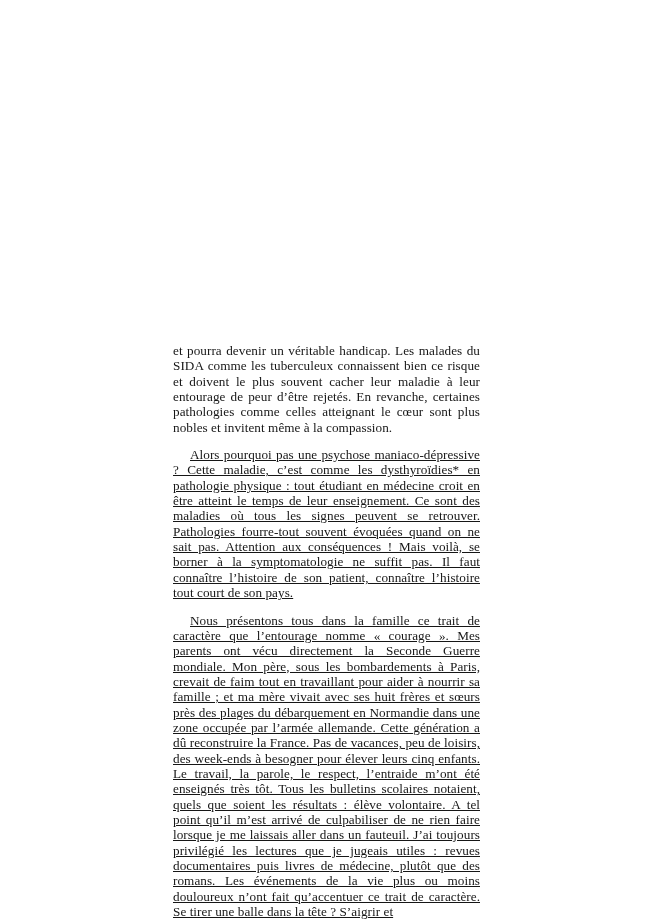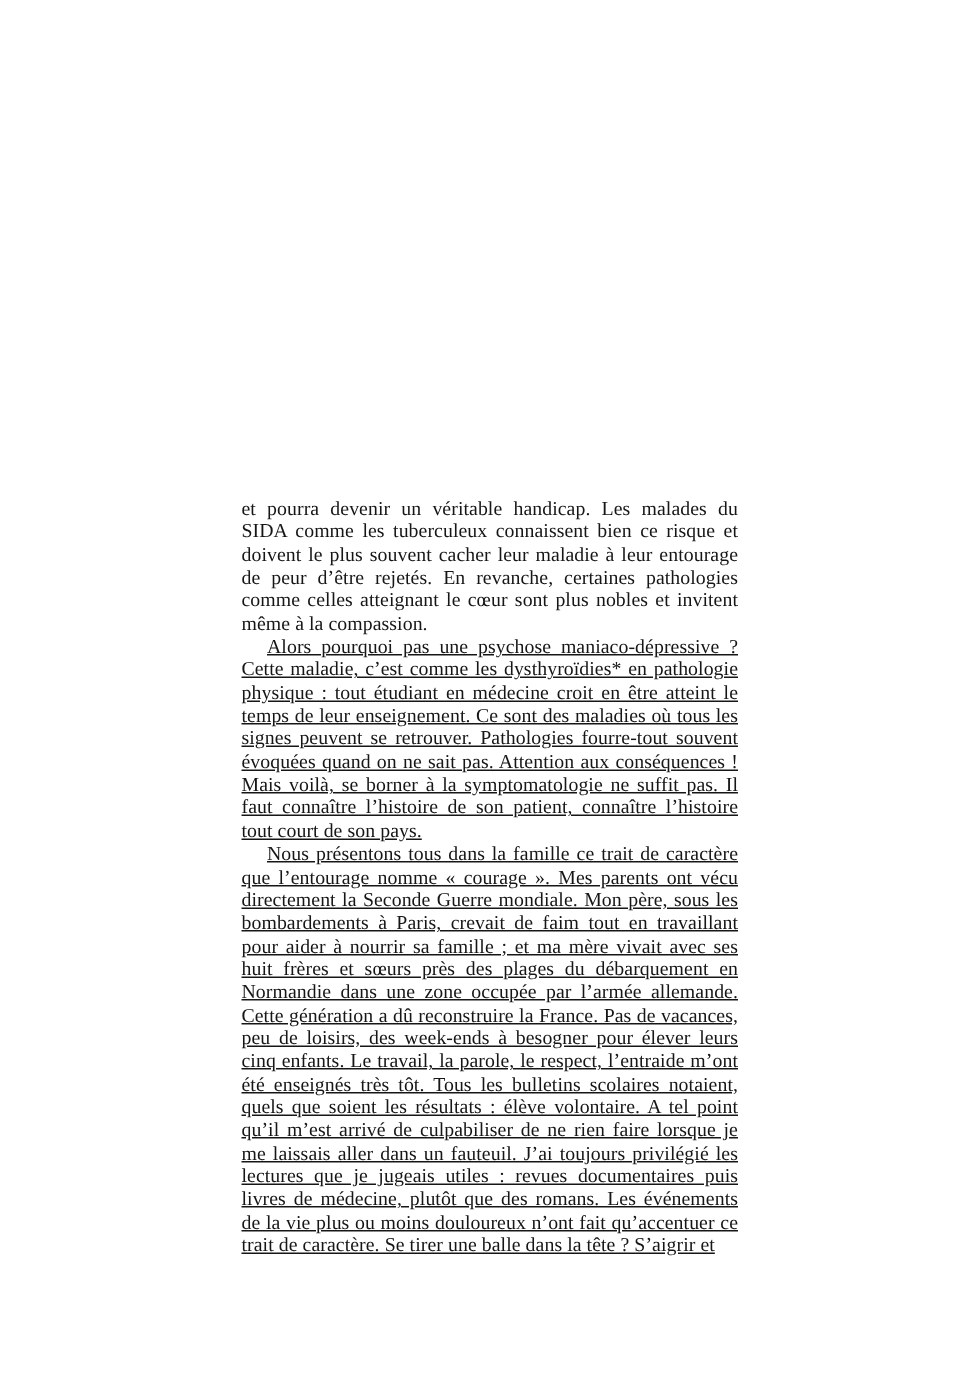--- a/index.html
+++ b/index.html
@@ -20,21 +20,21 @@
     position: absolute;
     left: 161px;
     top: 331px;
     width: 331px;
     font-size: 13.2px;
     line-height: 15.35px;
     text-align: justify;
     letter-spacing: 0.05px;
   }
   .text-block p {
-    margin: 0;
+    margin: 12px;
     padding: 0;
   }
   .text-block p.indent {
     text-indent: 17px;
     text-decoration: underline;
   }
   .page-number {
     position: absolute;
     top: 872px;
     left: 0;

